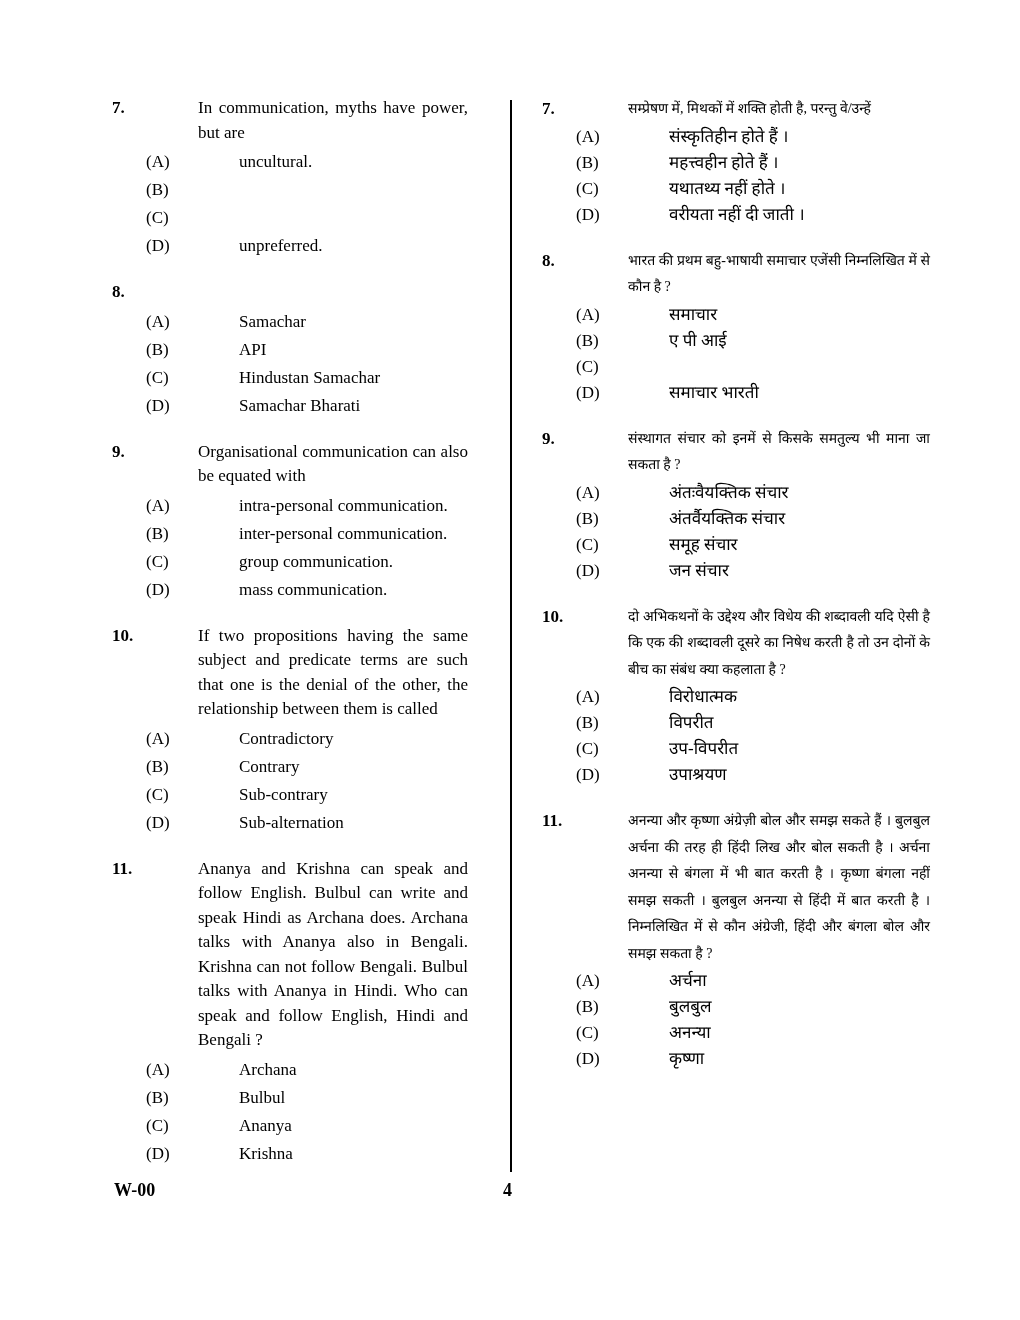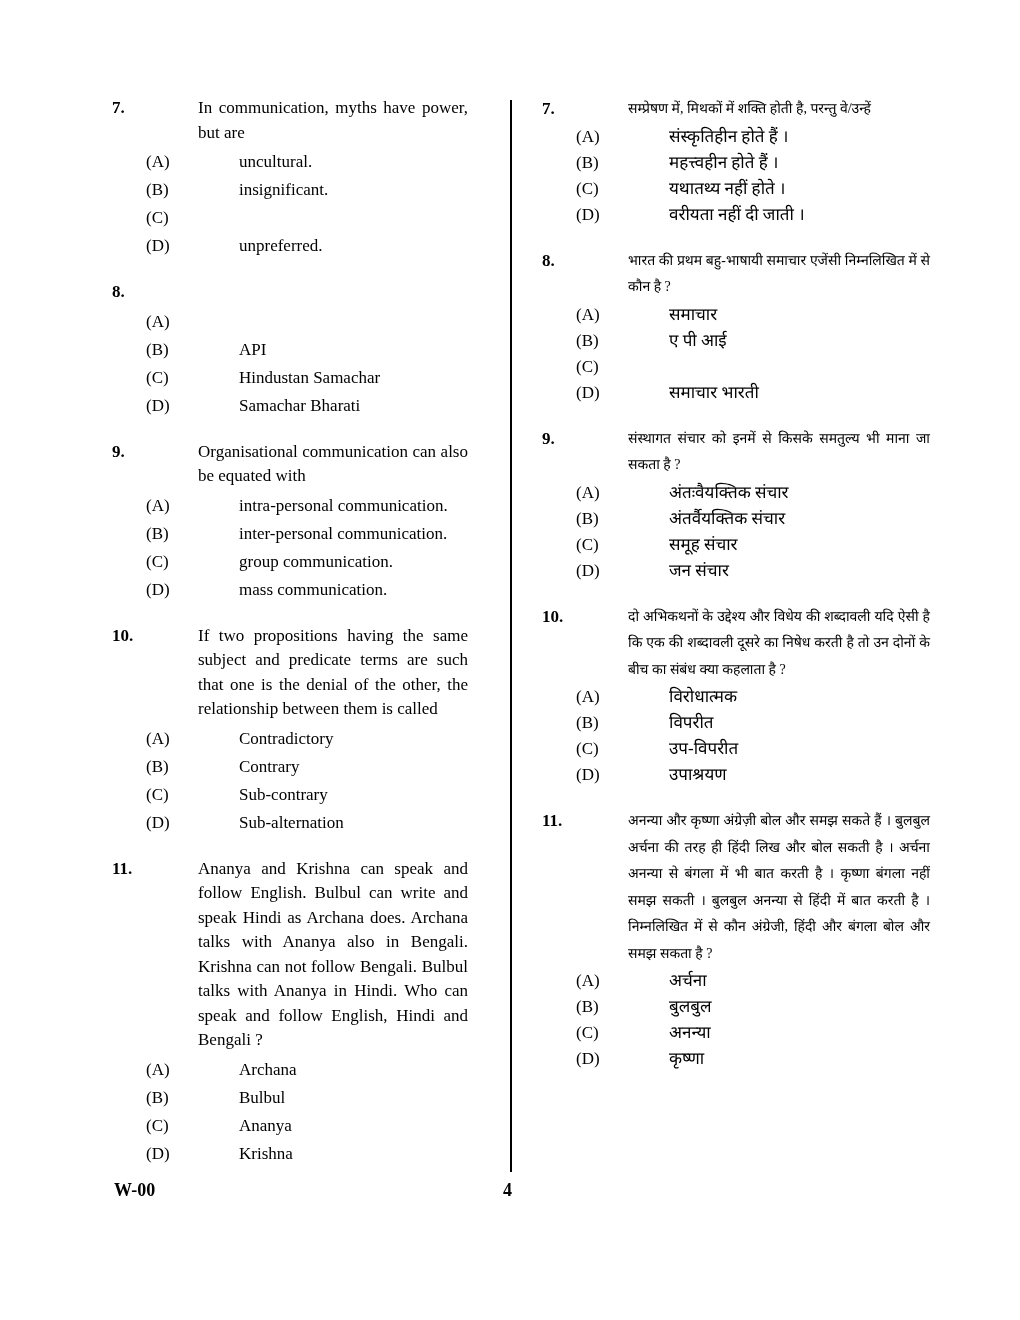--- a/index.html
+++ b/index.html
@@ -161,39 +161,39 @@
           <div class="q-num">7.</div>
           <div class="q-text lastline-left">In communication, myths have power, but are</div>
         </div>
         <div class="opts">
           <div class="opt">
             <div class="opt-label">(A)</div>
             <div class="opt-text">uncultural.</div>
           </div>
           <div class="opt">
             <div class="opt-label">(B)</div>
-            <div class="opt-text">insignificant.</div>
           </div>
           <div class="opt">
             <div class="opt-label">(C)</div>
           </div>
           <div class="opt">
             <div class="opt-label">(D)</div>
             <div class="opt-text">unpreferred.</div>
           </div>
         </div>
       </div>
 
       <div class="q">
         <div class="q-head">
           <div class="q-num">8.</div>
         </div>
         <div class="opts">
           <div class="opt">
             <div class="opt-label">(A)</div>
+            <div class="opt-text">Samachar</div>
           </div>
           <div class="opt">
             <div class="opt-label">(B)</div>
             <div class="opt-text">API</div>
           </div>
           <div class="opt">
             <div class="opt-label">(C)</div>
             <div class="opt-text">Hindustan Samachar</div>
           </div>
           <div class="opt">

